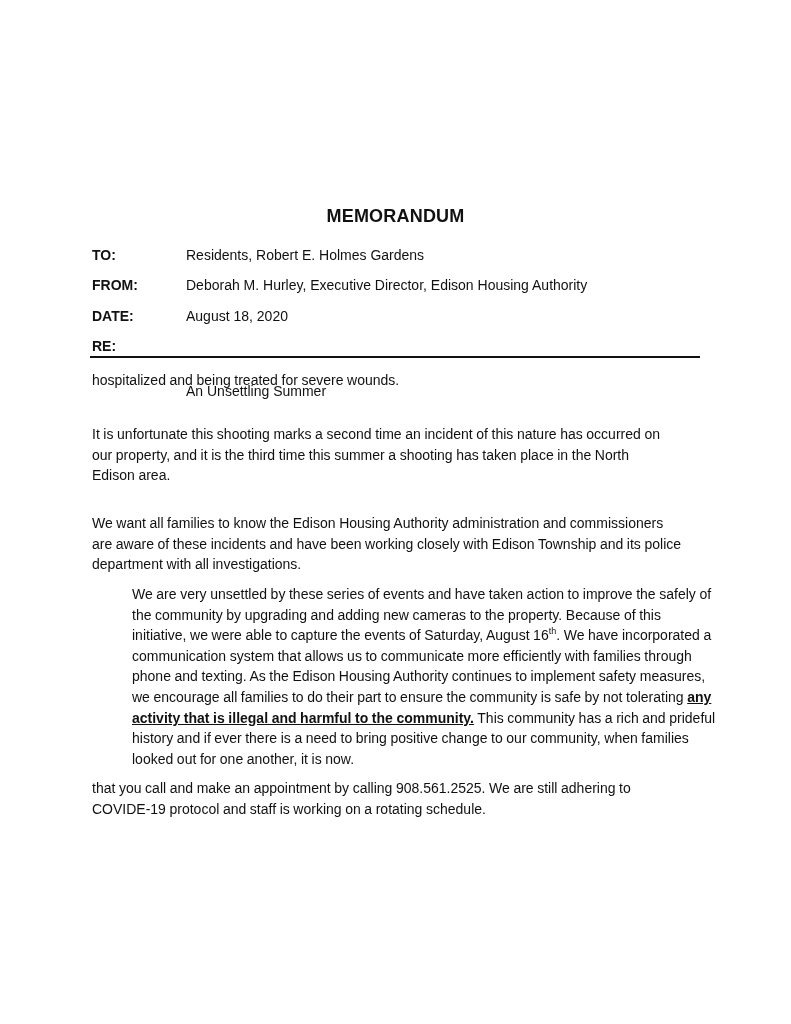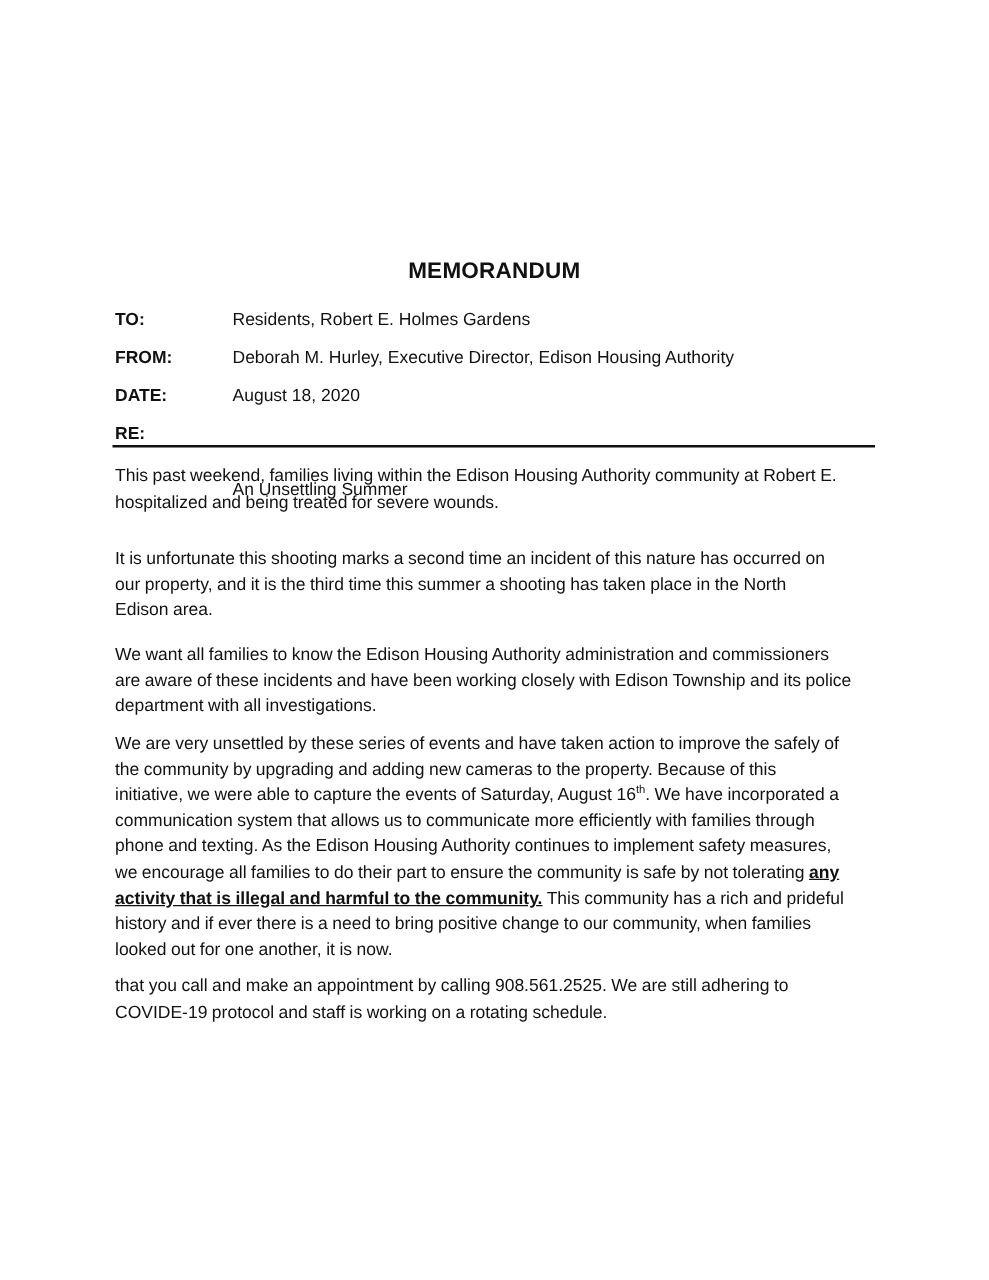--- a/index.html
+++ b/index.html
@@ -38,37 +38,36 @@
     <span class="hdr-value">August 18, 2020</span>
   </div>
   <div class="hdr-row" style="top:337px;">
     <span class="hdr-label">RE:</span>
     <span class="hdr-value bold">An Unsettling Summer</span>
   </div>
 
   <div class="rule"></div>
 
   <div class="para" style="top:370px;">
-    <span class="line">This past weekend, families living within the Edison Housing Authority community at Robert E.</span>
     <span class="line">hospitalized and being treated for severe wounds.</span>
   </div>
 
-  <div class="para" style="top:436px;">
+  <div class="para" style="top:424px;">
     <span class="line">It is unfortunate this shooting marks a second time an incident of this nature has occurred on</span>
     <span class="line">our property, and it is the third time this summer a shooting has taken place in the North</span>
     <span class="line">Edison area.</span>
   </div>
 
   <div class="para" style="top:513px;">
     <span class="line">We want all families to know the Edison Housing Authority administration and commissioners</span>
     <span class="line">are aware of these incidents and have been working closely with Edison Township and its police</span>
     <span class="line">department with all investigations.</span>
   </div>
 
-  <div class="para" style="top:584px;">
+  <div class="para" style="top:584px;margin-left:40px;">
     <span class="line">We are very unsettled by these series of events and have taken action to improve the safely of</span>
     <span class="line">the community by upgrading and adding new cameras to the property. Because of this</span>
     <span class="line"><span>initiative, we were able to capture the events of Saturday, August 16</span><sup>th</sup><span>. We have incorporated a</span></span>
     <span class="line">communication system that allows us to communicate more efficiently with families through</span>
     <span class="line">phone and texting. As the Edison Housing Authority continues to implement safety measures,</span>
     <span class="line"><span>we encourage all families to do their part to ensure the community is safe by not tolerating </span><span class="uline">any</span></span>
     <span class="line"><span class="uline">activity that is illegal and harmful to the community.</span><span> This community has a rich and prideful</span></span>
     <span class="line">history and if ever there is a need to bring positive change to our community, when families</span>
     <span class="line">looked out for one another, it is now.</span>
   </div>

